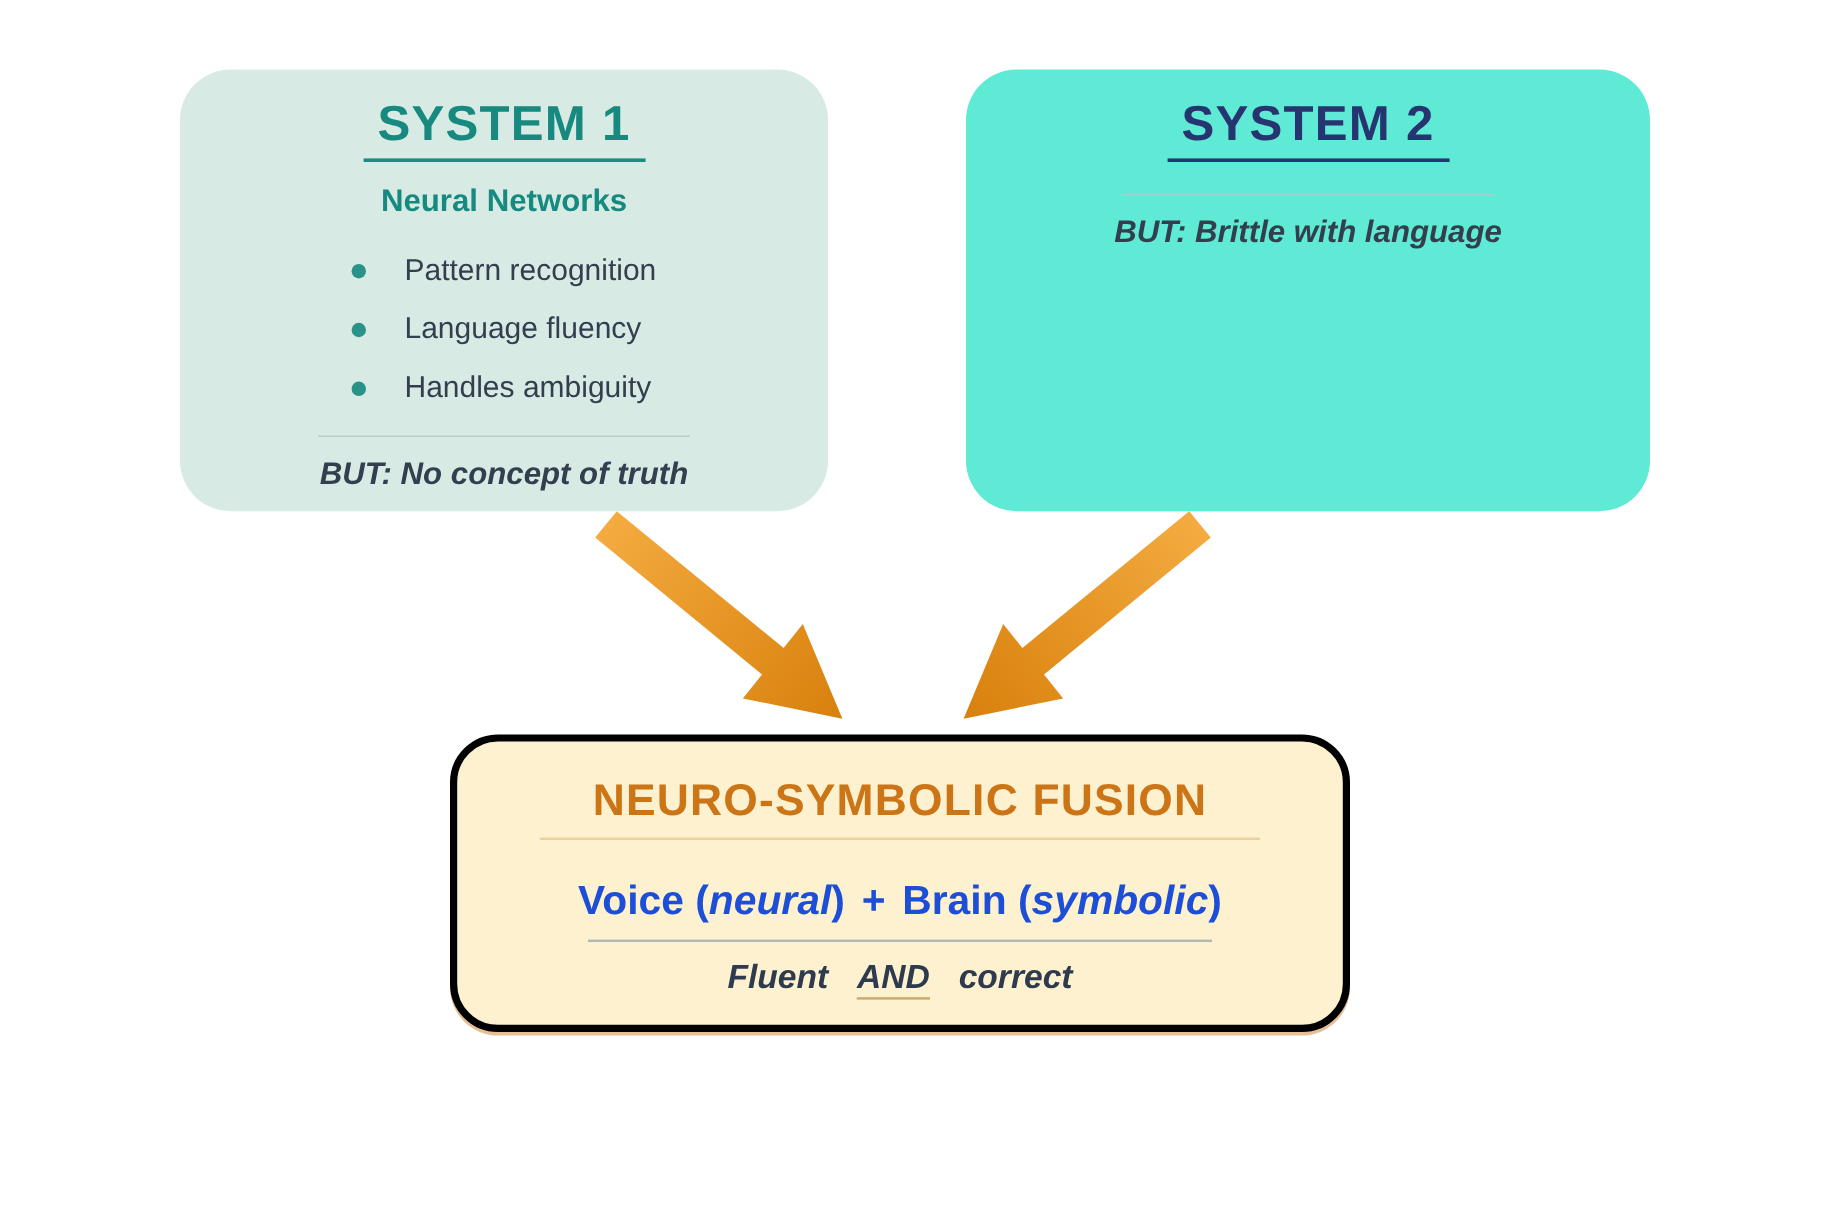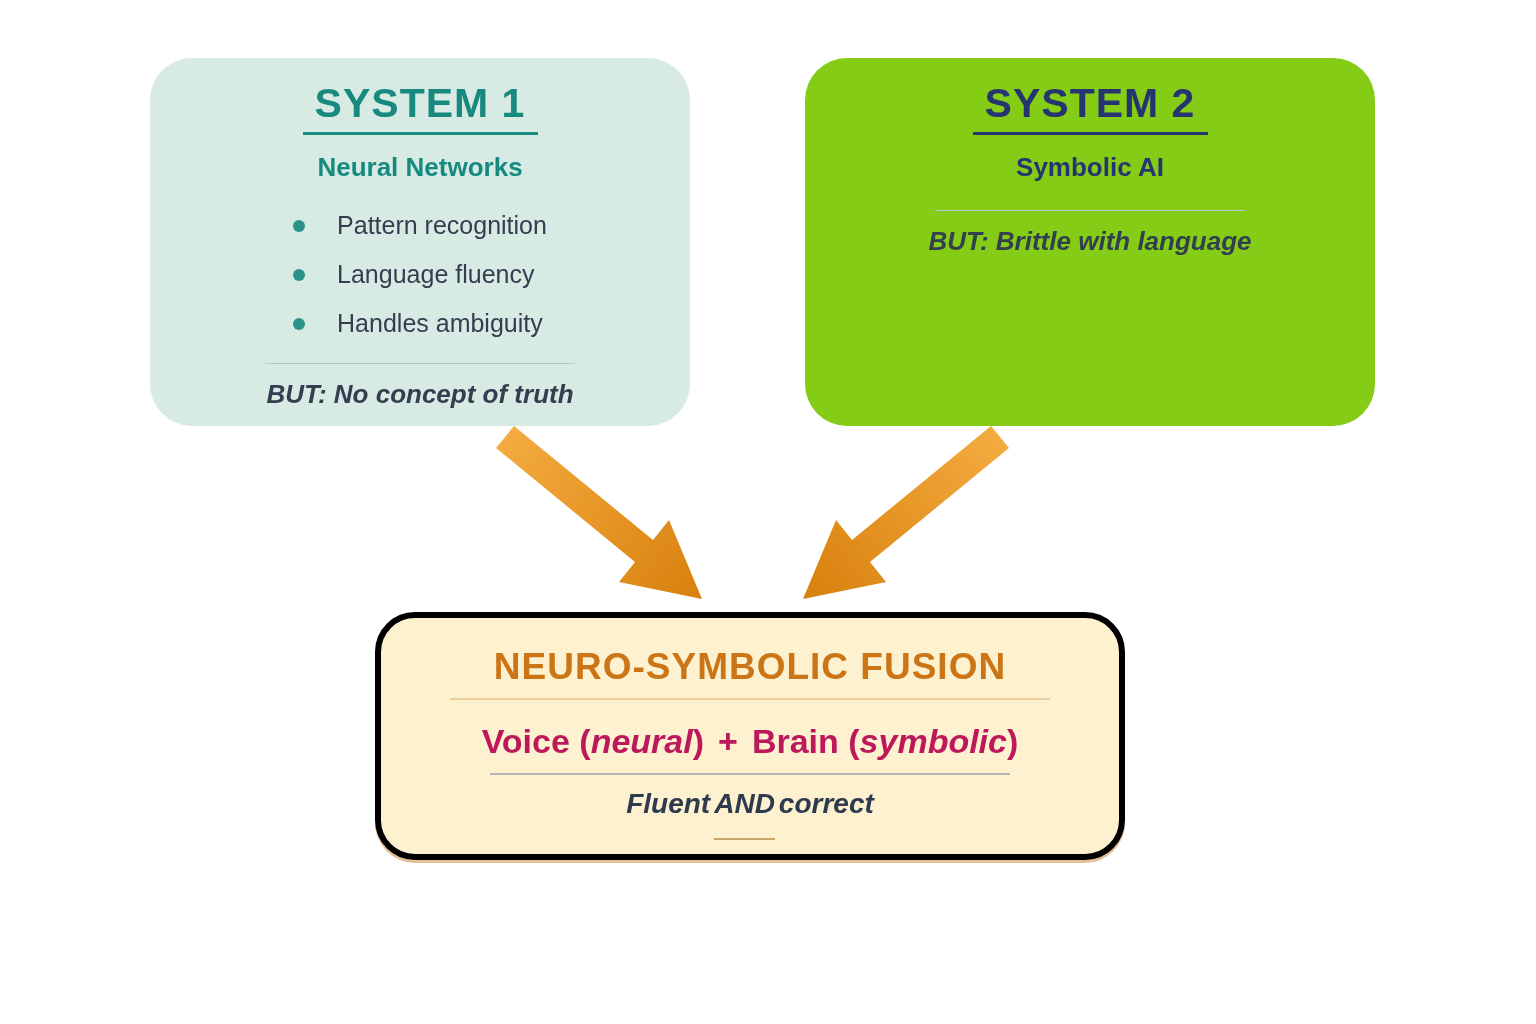--- a/index.html
+++ b/index.html
@@ -11,21 +11,21 @@
   .canvas { position: absolute; inset: 0; width: 1484px; height: 1024px; background: #ffffff; }
 
   
   .card {
     position: absolute; border-radius: 42px; text-align: center;
   }
   .card-system1 {
     left: 150px; top: 58px; width: 540px; height: 368px; background: #d7ebe4;
   }
   .card-system2 {
-    left: 805px; top: 58px; width: 570px; height: 368px; background: #84cc16;
+    left: 805px; top: 58px; width: 570px; height: 368px; background: #5eead4;
   }
   .card-title {
     margin-top: 24px; font-size: 41px; font-weight: 800; letter-spacing: 1px; line-height: 1.05;
   }
   .card-system1 .card-title { color: #17897f; }
   .card-system2 .card-title { color: #26356f; }
   .title-rule { height: 3px; width: 235px; margin: 7px auto 0 auto; }
   .card-system1 .title-rule { background: #1b8d83; }
   .card-system2 .title-rule { background: #26356f; }
   .card-subtitle { margin-top: 17px; font-size: 26px; font-weight: 700; }
@@ -58,27 +58,27 @@
   .card-fusion {
     position: absolute; left: 375px; top: 612px; width: 750px; height: 248px;
     background: #fdf1cf; border: 6px solid #000000; border-radius: 40px;
     text-align: center; box-shadow: 0 3px 0 rgba(199,113,18,0.45);
   }
   .fusion-title {
     margin-top: 28px; font-size: 37px; font-weight: 800; letter-spacing: 1px; color: #cc7516;
   }
   .fusion-title-rule { height: 2px; width: 600px; margin: 10px auto 0 auto; background: #eccf9c; }
   .fusion-formula {
-    margin-top: 22px; font-size: 34px; font-weight: 800; color: #be185d;
+    margin-top: 32px; font-size: 34px; font-weight: 800; color: #1d4ed8;
   }
   .fusion-formula .ital { font-style: italic; }
   .fusion-formula .plus { margin: 0 14px; }
   .fusion-formula-rule { height: 2px; width: 520px; margin: 12px auto 0 auto; background: #b4b8b2; }
   .fusion-tagline { margin-top: 13px; font-size: 28px; font-style: italic; font-weight: 600; color: #2e3b4e; }
-  .fusion-tagline .and { margin: 0 4px; border-bottom: 2px solid #c9a96a; padding-bottom: 19px; }
+  .fusion-tagline .and { margin: 0 24px; border-bottom: 2px solid #c9a96a; padding-bottom: 2px; }
 </style>
 </head>
 <body>
 
 <div class="canvas">
 
   <div class="card card-system1">
     <div class="card-title">SYSTEM 1</div>
     <div class="title-rule"></div>
     <div class="card-subtitle">Neural Networks</div>
@@ -96,21 +96,20 @@
         <span>Handles ambiguity</span>
       </li>
     </ul>
     <div class="caveat-rule"></div>
     <div class="caveat">BUT: No concept of truth</div>
   </div>
 
   <div class="card card-system2">
     <div class="card-title">SYSTEM 2</div>
     <div class="title-rule"></div>
-    <div class="card-subtitle">Symbolic AI</div>
     <div class="caveat-rule"></div>
     <div class="caveat">BUT: Brittle with language</div>
   </div>
 
   <svg class="arrows-svg" width="1536" height="1024" viewBox="0 0 1536 1024">
     <defs>
       <linearGradient id="gradLeft" gradientUnits="userSpaceOnUse" x1="505" y1="437" x2="702" y2="599">
         <stop offset="0" stop-color="#F4AB3F"></stop>
         <stop offset="1" stop-color="#D8800D"></stop>
       </linearGradient>

